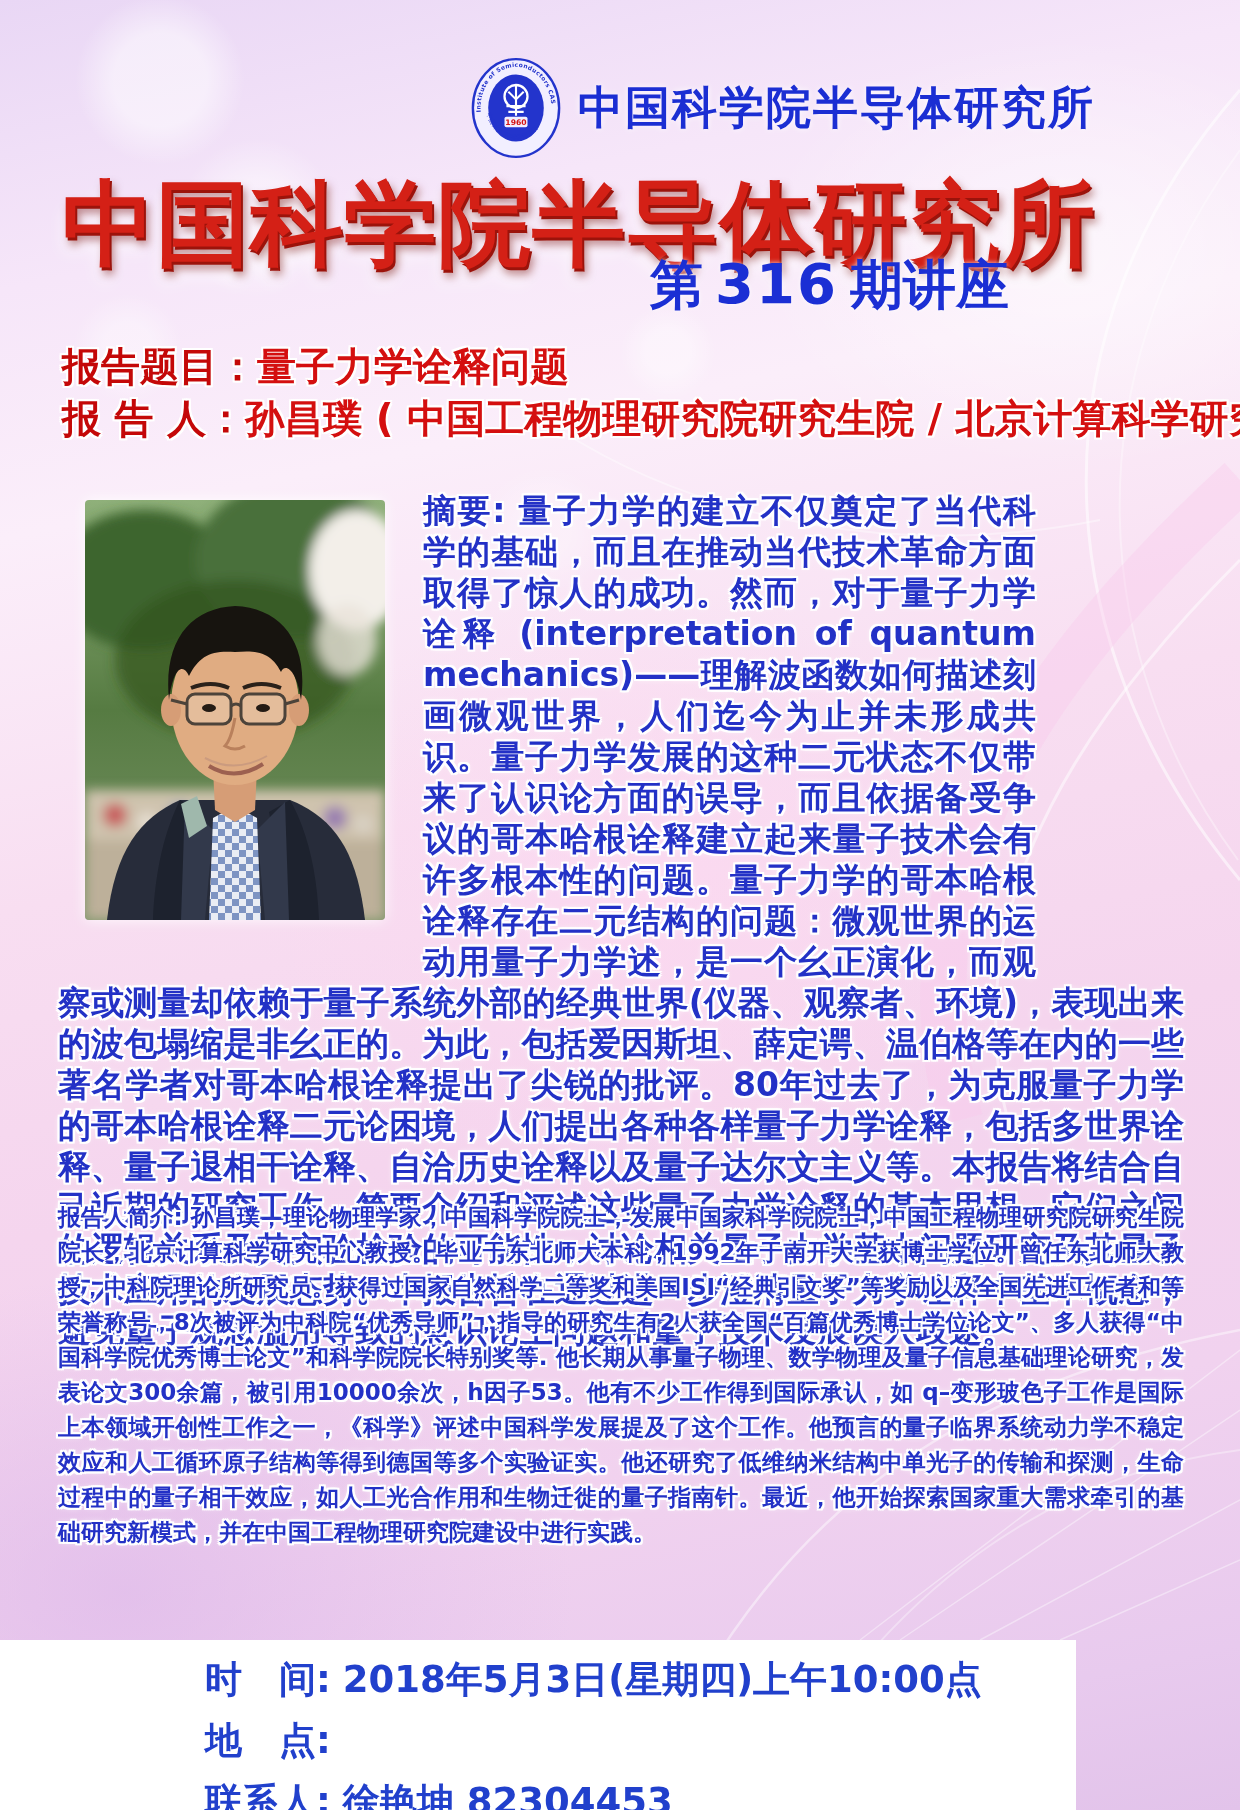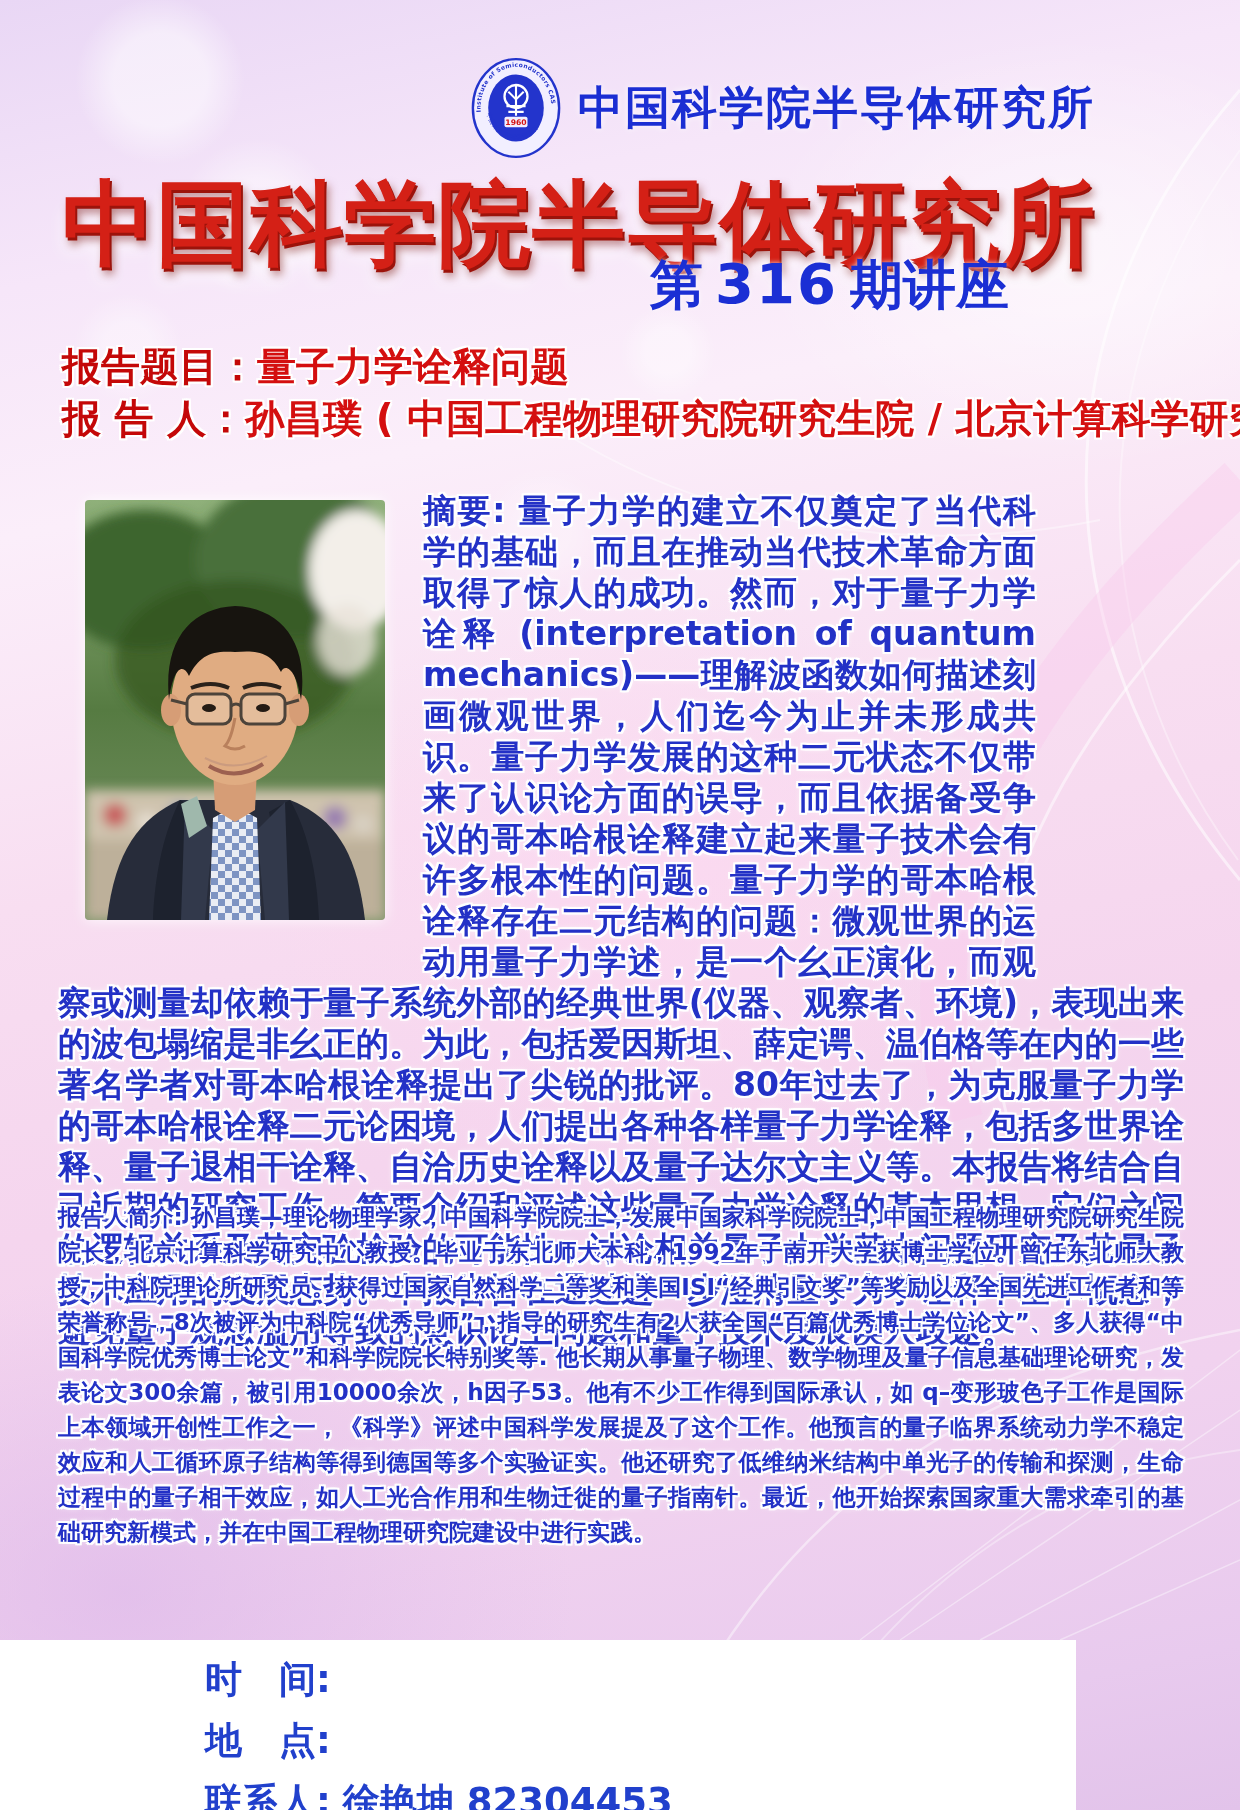--- a/index.html
+++ b/index.html
@@ -206,20 +206,21 @@
     <p class="outlined-blue"><span class="b-label">摘要: </span><span>量子力学的建立不仅奠定了当代科学的基础，而且在推动当代技术革命方面取得了惊人的成功。然而，对于量子力学诠释 (interpretation of quantum mechanics)——理解波函数如何描述刻画微观世界，人们迄今为止并未形成共识。量子力学发展的这种二元状态不仅带来了认识论方面的误导，而且依据备受争议的哥本哈根诠释建立起来量子技术会有许多根本性的问题。量子力学的哥本哈根诠释存在二元结构的问题：微观世界的运动用量子力学述，是一个幺正演化，而观察或测量却依赖于量子系统外部的经典世界(仪器、观察者、环境)，表现出来的波包塌缩是非幺正的。为此，包括爱因斯坦、薛定谔、温伯格等在内的一些著名学者对哥本哈根诠释提出了尖锐的批评。</span><span>80年过去了，为克服量子力学的哥本哈根诠释二元论困境，人们提出各种各样量子力学诠释，包括多世界诠释、量子退相干诠释、自洽历史诠释以及量子达尔文主义等。本报告将结合自己近期的研究工作，简要介绍和评述这些量子力学诠释的基本思想、它们之间的逻辑关系及其实验检验的可能性，讨论相关量子力学基本问题研究及其量子技术应用的发展态势。本报告旨在通过进一步澄清量子力学诠释中基本概念，避免量子观念滥用导致的意识论上问题和量子技术发展误入歧途。</span></p>
   </section>
 
   <section class="bio">
     <p class="outlined-blue"><span class="b-label">报告人简介: </span><span>孙昌璞，理论物理学家，中国科学院院士，发展中国家科学院院士，中国工程物理研究院研究生院院长，北京计算科学研究中心教授。毕业于东北师大本科，1992年于南开大学获博士学位。曾任东北师大教授，中科院理论所研究员。获得过国家自然科学二等奖和美国ISI“经典引文奖”等奖励以及全国先进工作者和等荣誉称号，8次被评为中科院“优秀导师”，指导的研究生有2人获全国“百篇优秀博士学位论文”、多人获得“中国科学院优秀博士论文”和科学院院长特别奖等. 他长期从事量子物理、数学物理及量子信息基础理论研究，发表论文300余篇，被引用10000余次，h因子53。他有不少工作得到国际承认，如 q–变形玻色子工作是国际上本领域开创性工作之一，《科学》评述中国科学发展提及了这个工作。他预言的量子临界系统动力学不稳定效应和人工循环原子结构等得到德国等多个实验证实。他还研究了低维纳米结构中单光子的传输和探测，生命过程中的量子相干效应，如人工光合作用和生物迁徙的量子指南针。最近，他开始探索国家重大需求牵引的基础研究新模式，并在中国工程物理研究院建设中进行实践。</span></p>
   </section>
 
   <div class="footer">
     <div class="f-line">
       <span class="f-label">时　间:</span>
+      <span class="f-value">2018年5月3日(星期四)上午10:00点</span>
     </div>
     <div class="f-line">
       <span class="f-label">地　点:</span>
     </div>
     <div class="f-line">
       <span class="f-label">联系人:</span>
       <span class="f-value">徐艳坤  82304453</span>
     </div>
   </div>
 

